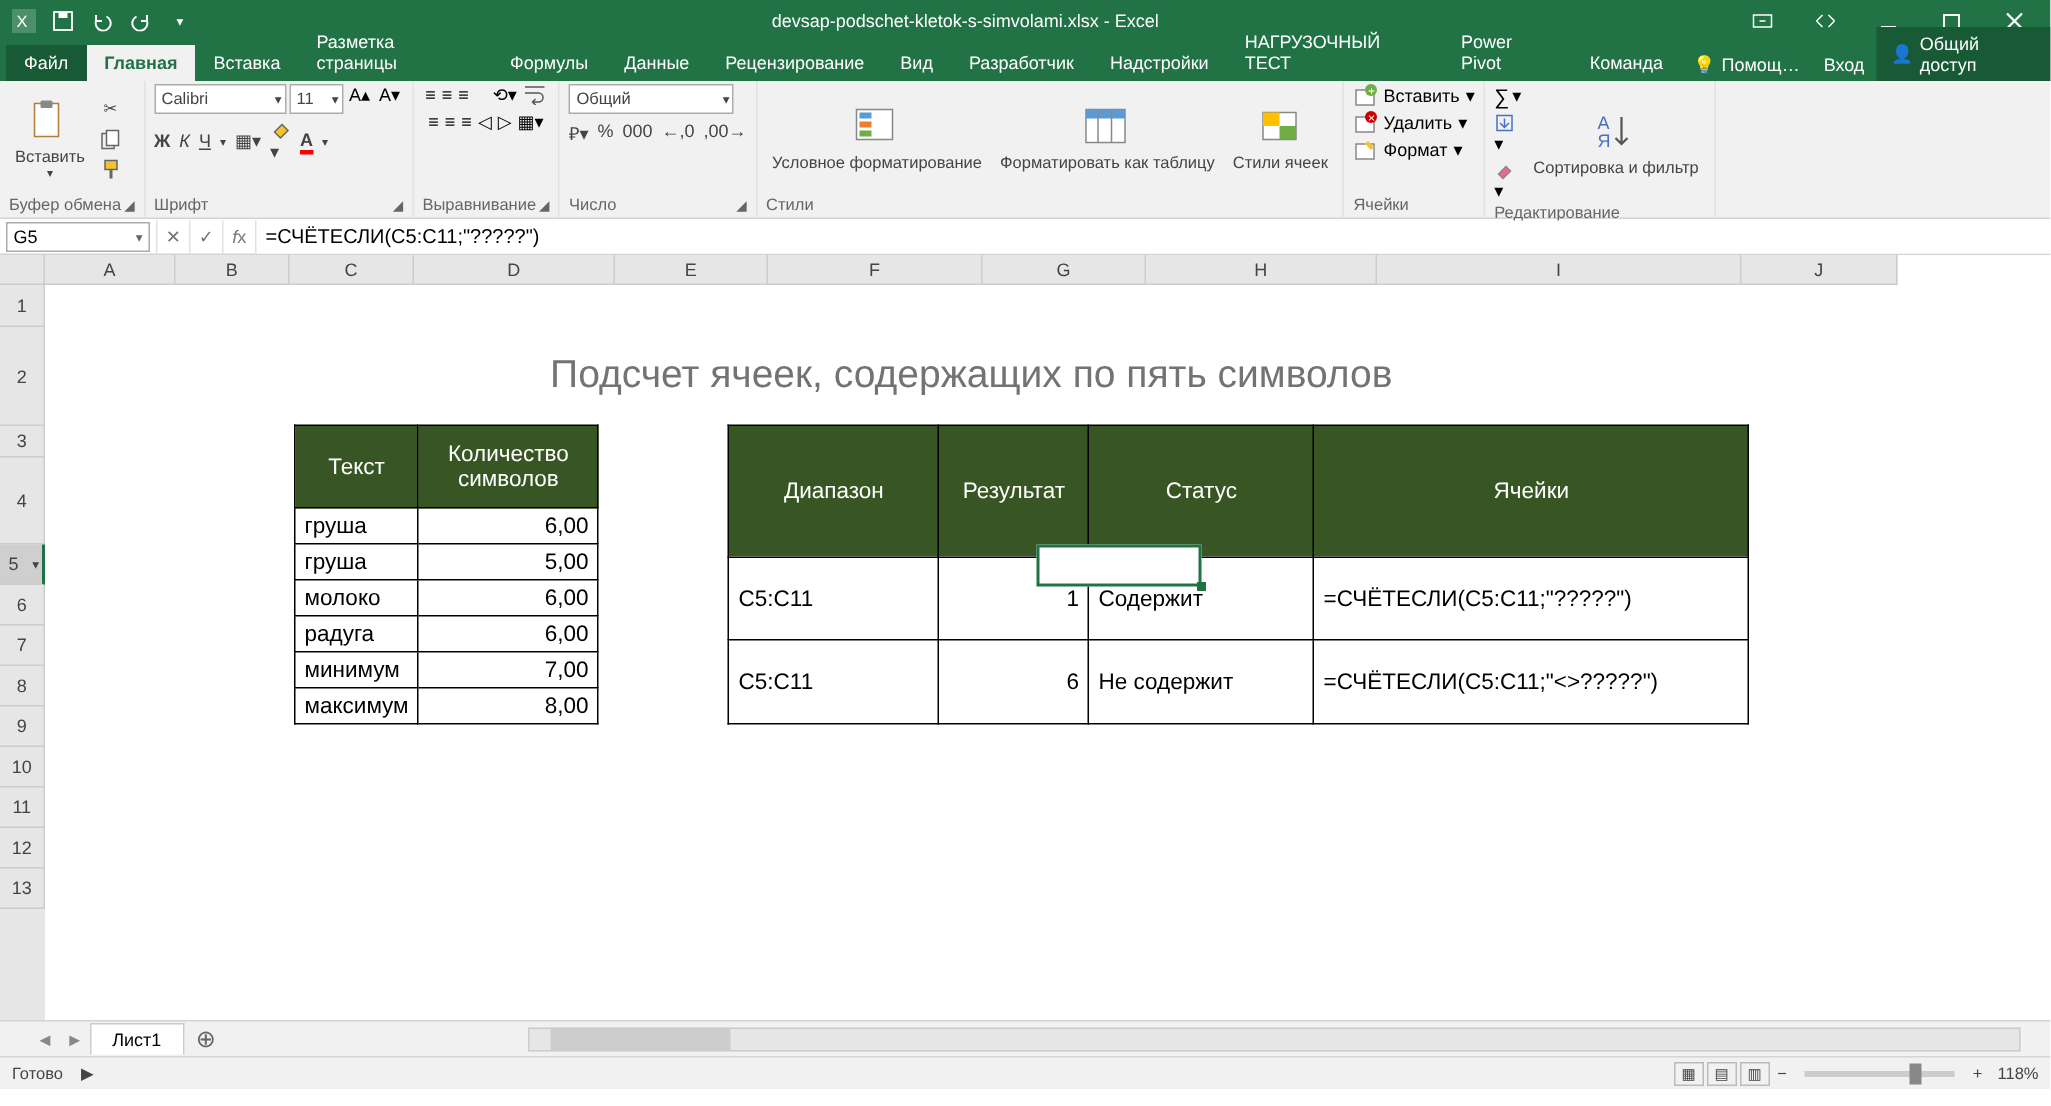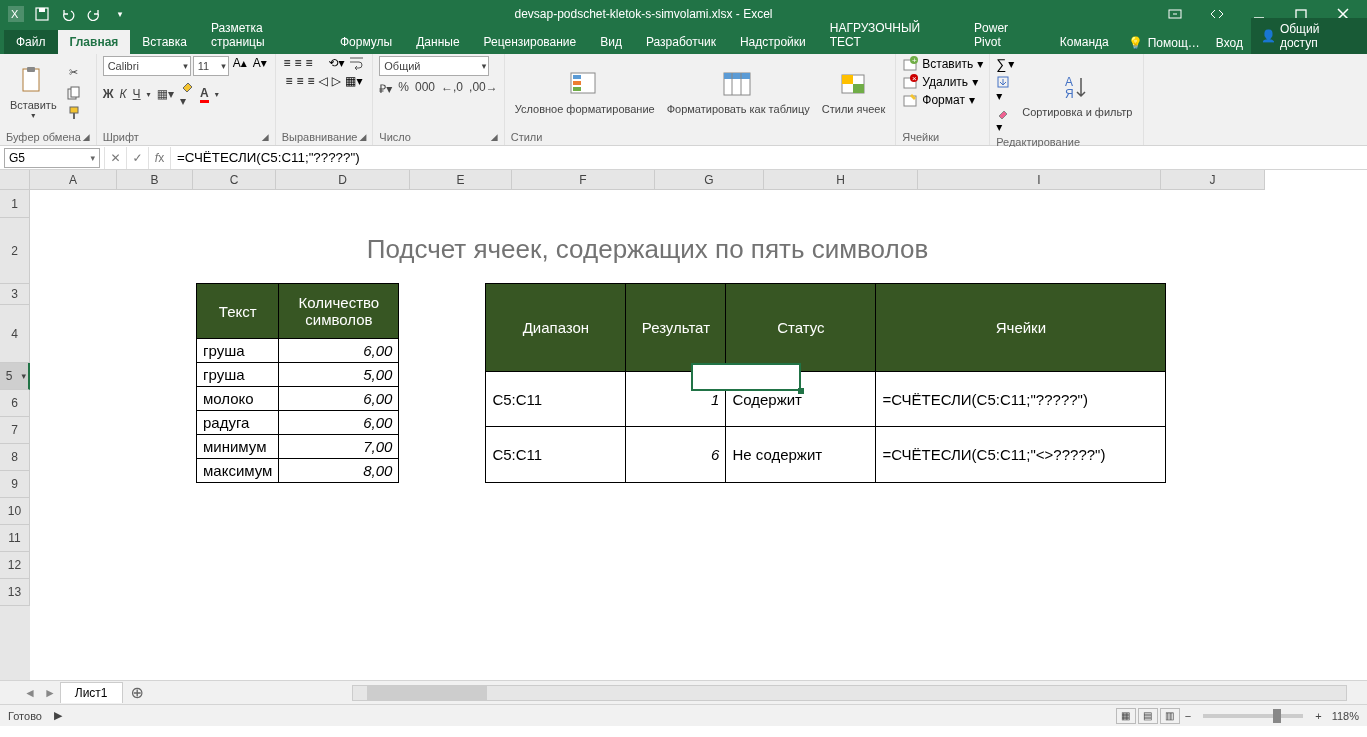--- a/index.html
+++ b/index.html
@@ -40,21 +40,21 @@
 .row-headers { width: 30px; background: #e6e6e6; }
 .row-h { border-right: 1px solid #ccc; border-bottom: 1px solid #ccc; display: flex; align-items: center; justify-content: center; color: #444; font-size: 12px; }
 .row-h.sel { background: #cfcfcf; border: none; border-right: 2px solid #217346; border-bottom: 1px solid #ccc; }
 .cells { position: relative; background: #fff; }
 .content-layer { position: absolute; left: 0; top: 0; right: 0; padding: 10px 0 0 0; }
 .title-h { font-size: 26px; color: #737373; text-align: center; padding: 34px 0 18px; }
 .tables { display: flex; gap: 70px; padding-left: 150px; }
 table { border-collapse: collapse; margin-left: 16px; }
 th { background: #375623; color: #fff; font-weight: normal; font-size: 15px; padding: 10px 14px; border: 1px solid #000; }
 td { border: 1px solid #000; font-size: 15px; padding: 2px 6px; height: 24px; color: #000; background: #fff; }
-.num { text-align: right; font-style: italic; }
+.num { text-align: right; }
 .active-cell { position: absolute; border: 2px solid #217346; background: #fff; pointer-events: none; }
 .fill-handle { position: absolute; width: 6px; height: 6px; background: #217346; }
 .sheet-tabs { height: 24px; background: #f1f1f1; border-top: 1px solid #d4d4d4; display: flex; align-items: center; padding: 0 20px; font-size: 12px; }
 .sheet-tabs .nav { color: #888; padding: 0 4px; cursor: pointer; }
 .sheet-tab { background: #fff; border: 1px solid #ccc; border-bottom: none; padding: 3px 14px; margin-top: -1px; cursor: pointer; }
 .sheet-add { color: #666; padding: 0 8px; font-size: 16px; cursor: pointer; }
 .hscroll { flex: 1; margin-left: 200px; height: 16px; background: #e6e6e6; border: 1px solid #ccc; position: relative; }
 .hscroll .thumb { position: absolute; left: 14px; top: 0; height: 100%; width: 120px; background: #cdcdcd; }
 .status-bar { height: 22px; background: #f1f1f1; border-top: 1px solid #d4d4d4; display: flex; align-items: center; padding: 0 8px; font-size: 11px; color: #444; }
 .status-bar .spacer { flex: 1; }

